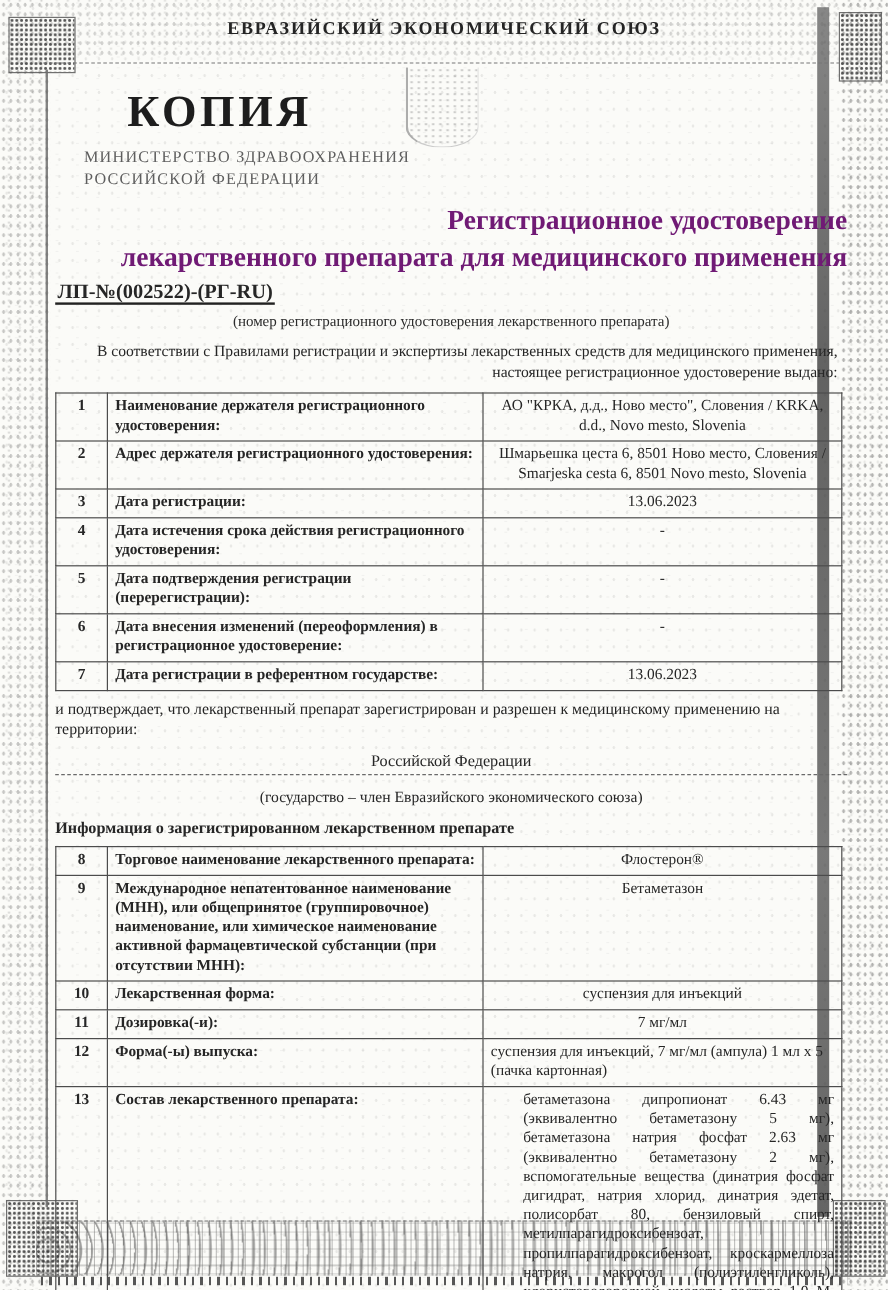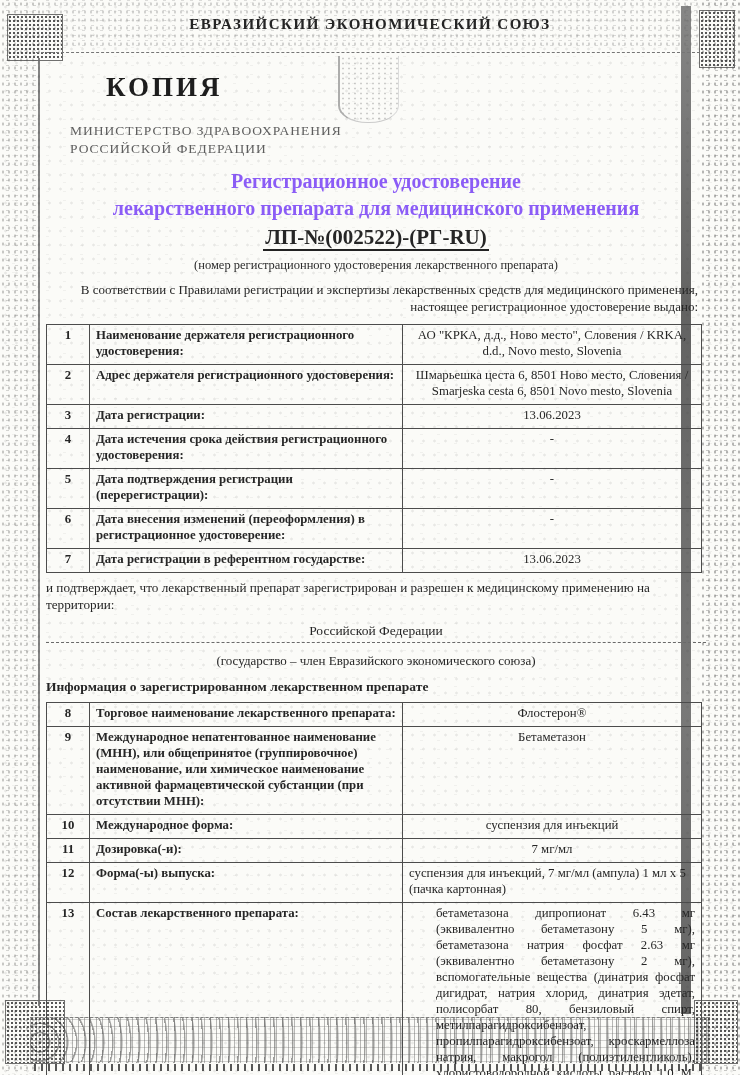--- a/index.html
+++ b/index.html
@@ -56,41 +56,41 @@
     background-image:repeating-linear-gradient(90deg,#3a3a3a 0 2px,transparent 2px 7px);
   }
   
   .union-header{
     position:absolute;top:16px;left:60px;width:620px;text-align:center;
     font-weight:bold;font-size:15px;letter-spacing:1.5px;color:#242424;
     filter:blur(.2px);
   }
   .copy-mark{
     position:absolute;top:72px;left:106px;
-    font-weight:bold;font-size:27px;letter-spacing:3px;color:#1d1d1d;text-align:right;
+    font-weight:bold;font-size:37px;letter-spacing:3px;color:#1d1d1d;text-align:right;
   }
   .emblem{
     position:absolute;top:56px;left:338px;width:58px;height:66px;opacity:.8;
     border-left:2px solid #9a9a9a;border-right:1px solid #d4d4d4;border-bottom:1px solid #c0c0c0;
     border-radius:0 0 48% 48% / 0 0 26% 26%;
     background-image:radial-gradient(rgba(110,110,110,.4) 1px, transparent 1.4px);
     background-size:6px 5px;
   }
   .ministry{
     position:absolute;top:122px;left:70px;width:600px;text-align:left;
     font-size:13.5px;letter-spacing:1px;color:#5e5e5e;line-height:1.3;
     filter:blur(.2px);
   }
   
   .main{position:absolute;left:46px;top:168px;width:660px;}
   .title-1,.title-2{
-    text-align:center;font-weight:bold;font-size:20px;color:#8b5cf6;line-height:1.35;
+    text-align:right;font-weight:bold;font-size:23px;color:#701a75;line-height:1.35;
   }
   .reg-number{
-    text-align:center;font-weight:bold;font-size:21px;margin-top:3px;
+    text-align:left;font-weight:bold;font-size:17px;margin-top:3px;
   }
   .reg-number span{border-bottom:2px solid #222;padding:0 2px;}
   .reg-caption{text-align:center;font-size:12.5px;margin-top:8px;color:#2c2c2c;}
   .intro{
     text-align:right;font-size:13px;margin-top:9px;line-height:1.3;color:#262626;
     padding:0 8px;
   }
   
   table.doc{
     border-collapse:collapse;width:656px;margin-top:8px;table-layout:fixed;
@@ -204,21 +204,21 @@
           <td class="c-label">Торговое наименование лекарственного препарата:</td>
           <td class="c-value vmid">Флостерон®</td>
         </tr>
         <tr>
           <td class="c-num">9</td>
           <td class="c-label">Международное непатентованное наименование (МНН), или общепринятое (группировочное) наименование, или химическое наименование активной фармацевтической субстанции (при отсутствии МНН):</td>
           <td class="c-value vmid">Бетаметазон</td>
         </tr>
         <tr>
           <td class="c-num">10</td>
-          <td class="c-label">Международное форма:</td>
+          <td class="c-label">Лекарственная форма:</td>
           <td class="c-value vmid">суспензия для инъекций</td>
         </tr>
         <tr>
           <td class="c-num">11</td>
           <td class="c-label">Дозировка(-и):</td>
           <td class="c-value vmid">7 мг/мл</td>
         </tr>
         <tr>
           <td class="c-num">12</td>
           <td class="c-label">Форма(-ы) выпуска:</td>

